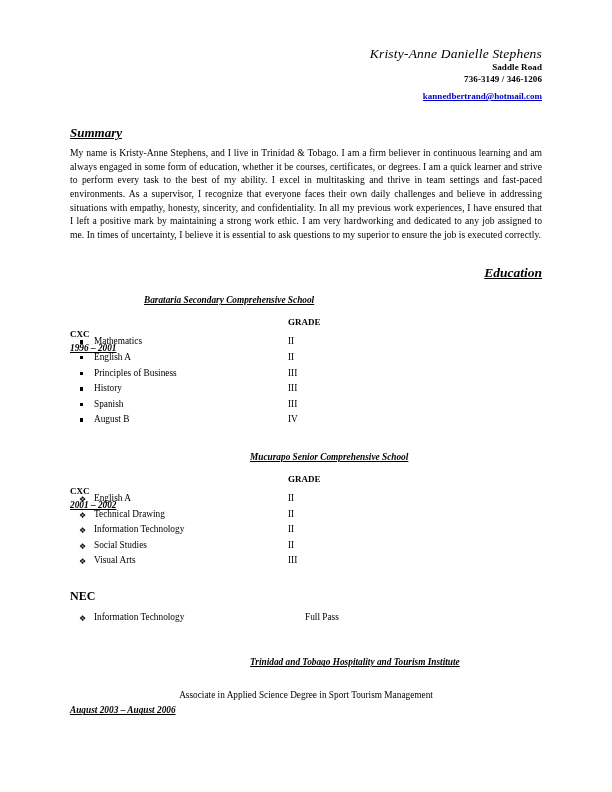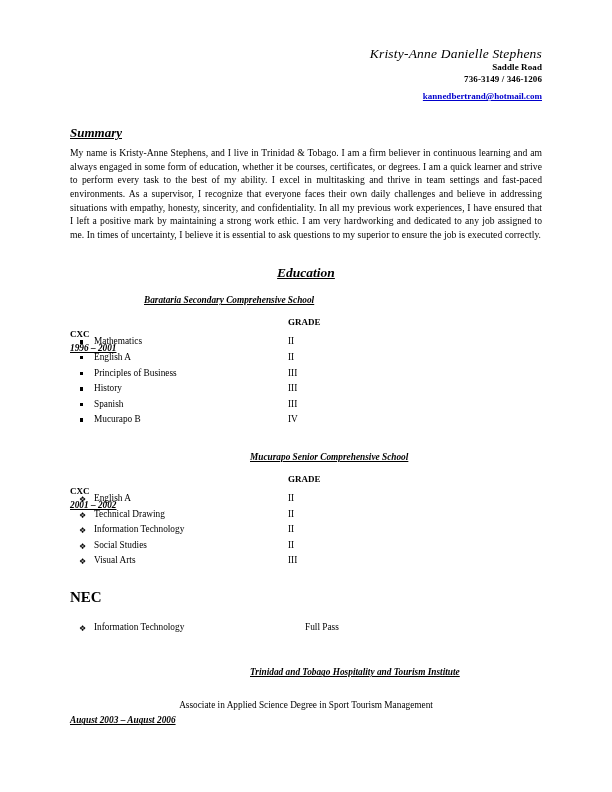--- a/index.html
+++ b/index.html
@@ -59,21 +59,21 @@
   
   .section-heading {
     font-size: 13px;
     font-weight: bold;
     font-style: italic;
     text-decoration: underline;
     margin: 0 0 5px 0;
     display: inline-block;
   }
   .section-heading-center-wrap {
-    text-align: center;
+    text-align: right;
     margin-top: 22px;
     margin-bottom: 14px;
   }
   .section-heading-center {
     font-size: 13.5px;
     font-weight: bold;
     font-style: italic;
     text-decoration: underline;
     display: inline-block;
   }
@@ -157,24 +157,24 @@
   .subj-row .grade {
     position: absolute;
     left: 218px;
     top: 0;
     font-family: "Liberation Serif", "DejaVu Serif", serif;
   }
   .subj-row .grade.wide { left: 210px; margin-left: 25px; }
 
   
   .nec-label {
-    font-size: 15px;
+    font-size: 12px;
     font-weight: bold;
     margin-top: 18px;
-    margin-bottom: 16px;
+    margin-bottom: 8px;
   }
 
   .closing-text {
     font-size: 9.3px;
     margin-top: 20px;
     line-height: 13px;
     text-align: center;
   }
 </style>
 </head>
@@ -232,21 +232,21 @@
           <span class="name">History</span>
           <span class="grade">III</span>
         </div>
         <div class="subj-row">
           <span class="bullet sq"></span>
           <span class="name">Spanish</span>
           <span class="grade">III</span>
         </div>
         <div class="subj-row">
           <span class="bullet sq"></span>
-          <span class="name">Mucurapo B</span>
+          <span class="name">August B</span>
           <span class="grade">IV</span>
         </div>
       </div>
 
       <div class="edu-entry" style="margin-top:22px;">
         <span class="edu-dates">2001 – 2002</span>
         <span class="edu-school col-b">Mucurapo Senior Comprehensive School</span>
       </div>
 
       <div class="subject-block">

